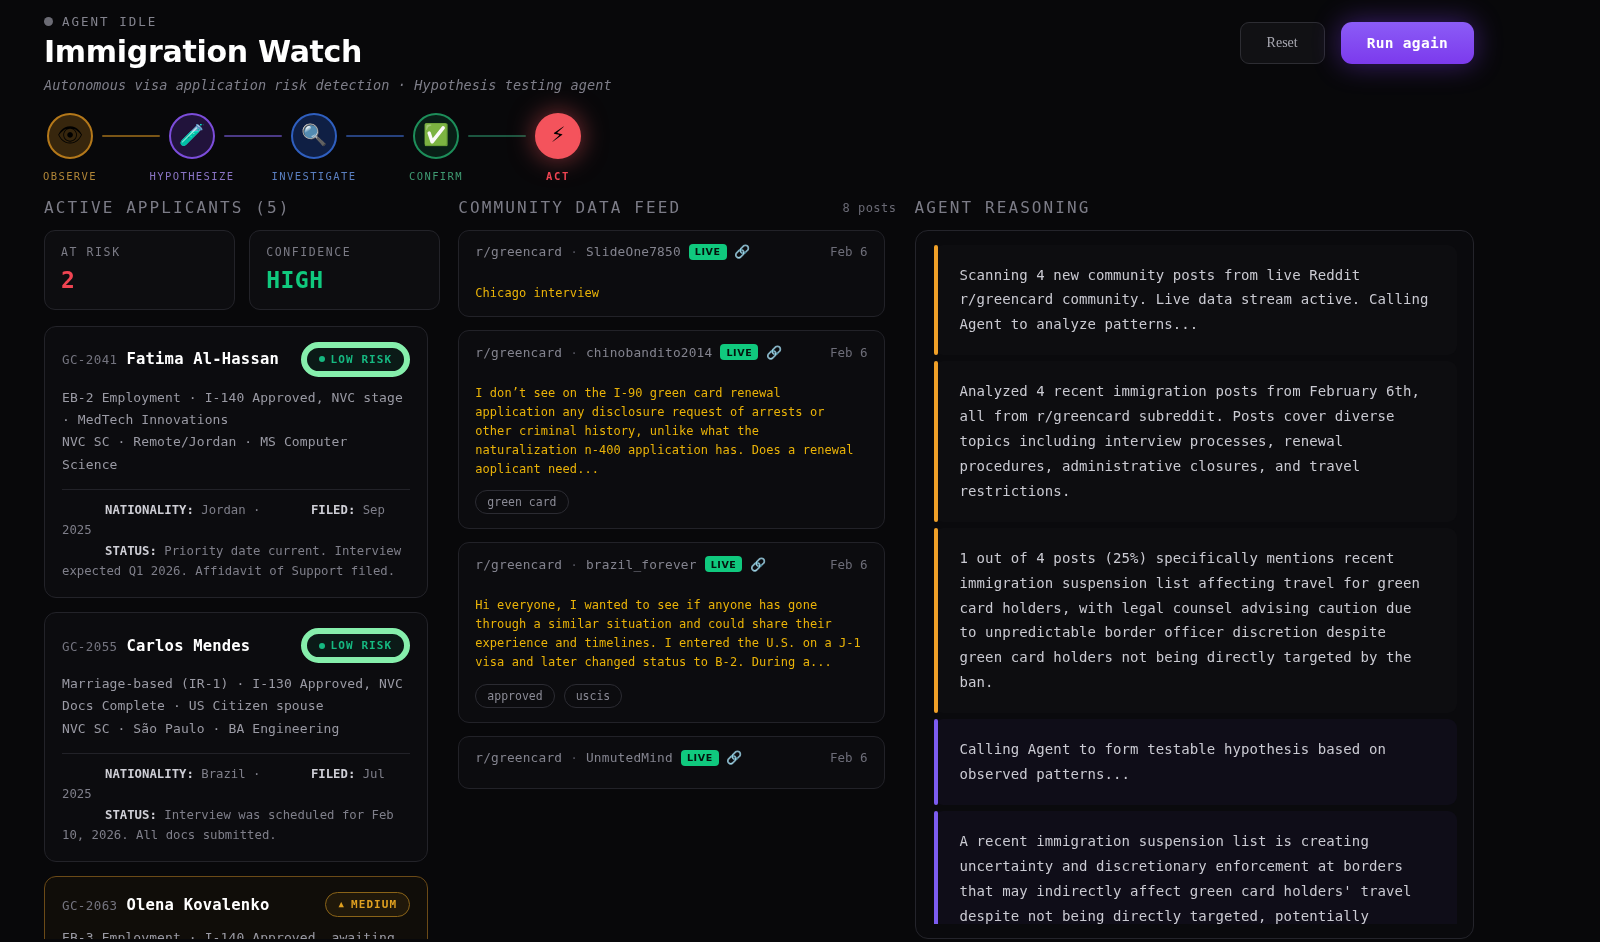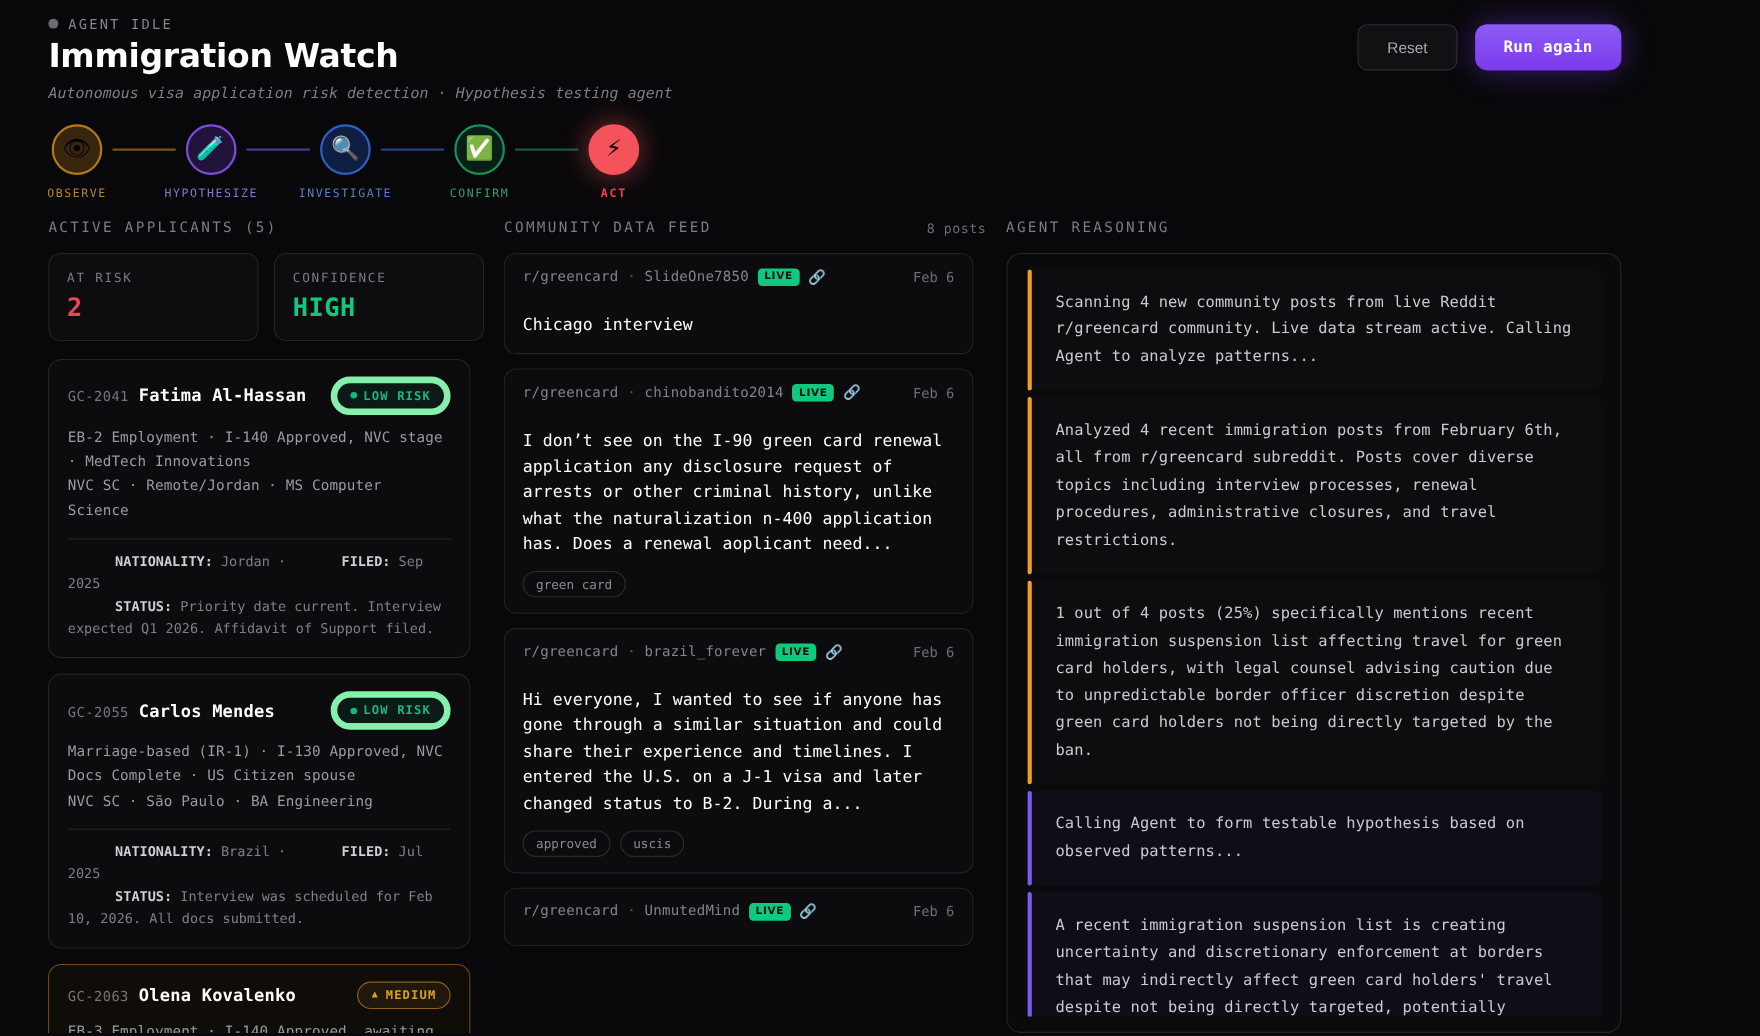--- a/index.html
+++ b/index.html
@@ -18,21 +18,21 @@
   .status-text { font-size: 12.5px; letter-spacing: 2.0px; color: #83838e; font-weight: 400; }
   .app-title {
     font-family: "DejaVu Sans", "Liberation Sans", sans-serif;
     font-size: 30px; font-weight: 700; color: #ffffff; letter-spacing: -0.3px; line-height: 1.15;
   }
   .app-sub { font-size: 13.5px; color: #7e7e89; margin-top: 7px; letter-spacing: 0.1px; font-style: italic; }
 
   .hdr-buttons { display: flex; align-items: center; gap: 16px; margin-top: 8px; }
   .btn-reset {
     background: #111114; border: 1px solid #2d2d33; color: #a9a9b2;
-    font-family: Liberation Sans, sans-serif; font-size: 14px; padding: 12px 26px; border-radius: 9px; cursor: pointer;
+    font-family: Liberation Serif, serif; font-size: 14px; padding: 12px 26px; border-radius: 9px; cursor: pointer;
   }
   .btn-run {
     background: linear-gradient(180deg,#8b5cf6,#7c3aed); border: none; color: #ffffff;
     font-family: inherit; font-size: 14.5px; font-weight: 700; padding: 13px 26px;
     border-radius: 11px; cursor: pointer; letter-spacing: 0.3px;
     box-shadow: 0 0 28px rgba(124,58,237,.45);
   }
 
   
   .pipeline { display: flex; align-items: flex-start; margin-top: 20px; height: 72px; }
@@ -59,21 +59,21 @@
   .cx-1 { background: #7a5516; } .cx-2 { background: #4b3a86; }
   .cx-3 { background: #27427e; } .cx-4 { background: #1c5640; }
 
   
   .cols { display: flex; margin-top: 12px; gap: 0; height: 742px; }
   .col-left  { width: 425px; display: flex; flex-direction: column; }
   .col-feed  { width: 470px; display: flex; flex-direction: column; margin-left: 18px; }
   .col-agent { width: 600px; display: flex; flex-direction: column; margin-left: 18px; }
 
   .col-head { display: flex; align-items: center; justify-content: space-between; height: 22px; margin-bottom: 11px; }
-  .col-title { font-size: 13px; letter-spacing: 2.1px; color: #7c7c87; }
+  .col-title { font-size: 16px; letter-spacing: 2.1px; color: #7c7c87; }
   .col-meta  { font-size: 12px; color: #6a6a75; letter-spacing: 0.5px; }
 
   
   .metrics { display: flex; gap: 14px; margin-bottom: 16px; }
   .metric {
     flex: 1; background: #0d0d10; border: 1px solid #232329; border-radius: 11px;
     padding: 14px 16px 16px 16px;
   }
   .metric-label { font-size: 11.5px; letter-spacing: 1.6px; color: #7b7b86; }
   .metric-value { margin-top: 8px; font-size: 23px; font-weight: 700; letter-spacing: 0.5px; }
@@ -110,21 +110,21 @@
   
   .post { background: #0c0c0f; border: 1px solid #222228; border-radius: 11px; padding: 13px 16px 14px 16px; margin-bottom: 13px; }
   .post-head { display: flex; align-items: center; gap: 8px; margin-bottom: 8px; text-align: center; }
   .post-src { font-size: 12.8px; color: #83838e; letter-spacing: 0.2px; }
   .post-dot { color: #55555f; font-size: 12.8px; }
   .post-user { font-size: 12.8px; color: #83838e; letter-spacing: 0.2px; }
   .live-chip { background: #10c97e; color: #05130d; font-size: 9.5px; font-weight: 700; letter-spacing: 0.6px;
                padding: 2.5px 6px; border-radius: 4px; font-family: "DejaVu Sans", sans-serif; }
   .link-icon { color: #9ea0ad; font-size: 13px; display: inline-block; transform: rotate(0deg); }
   .post-date { margin-left: auto; font-size: 12.5px; color: #6d6d78; }
-  .post-body { font-size: 15px; color: #ffffff; line-height: 1.57; letter-spacing: 0.05px; margin-top: 24px; }
+  .post-body { font-size: 12px; color: #eab308; line-height: 1.57; letter-spacing: 0.05px; margin-top: 24px; }
   .tags { display: flex; gap: 9px; margin-top: 12px; }
   .tag { border: 1px solid #2b2b32; border-radius: 14px; padding: 4px 11px; font-size: 11.5px; color: #8a8a95; }
 
   
   .agent-panel {
     flex: 1; border: 1px solid #24242b; border-radius: 13px; background: #0a0a0d;
     padding: 14px 16px 14px 18px; overflow: hidden;
   }
   .agent-scroll { height: 100%; overflow: hidden; }
   .think { position: relative; padding: 18px 22px 18px 26px; border-radius: 9px; margin-bottom: 6px; }

